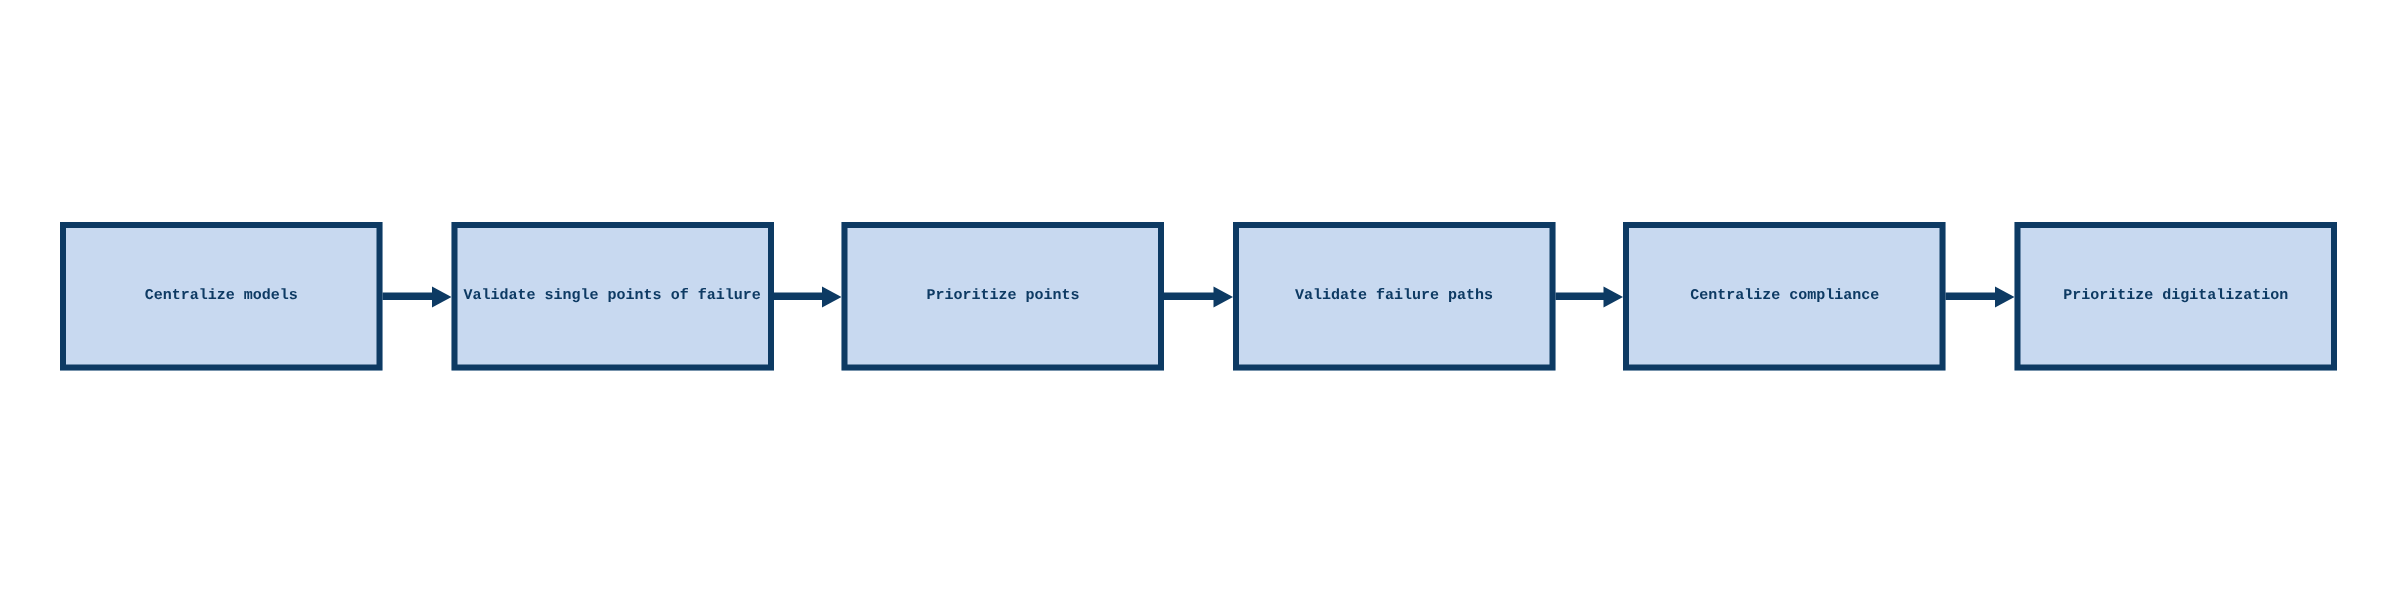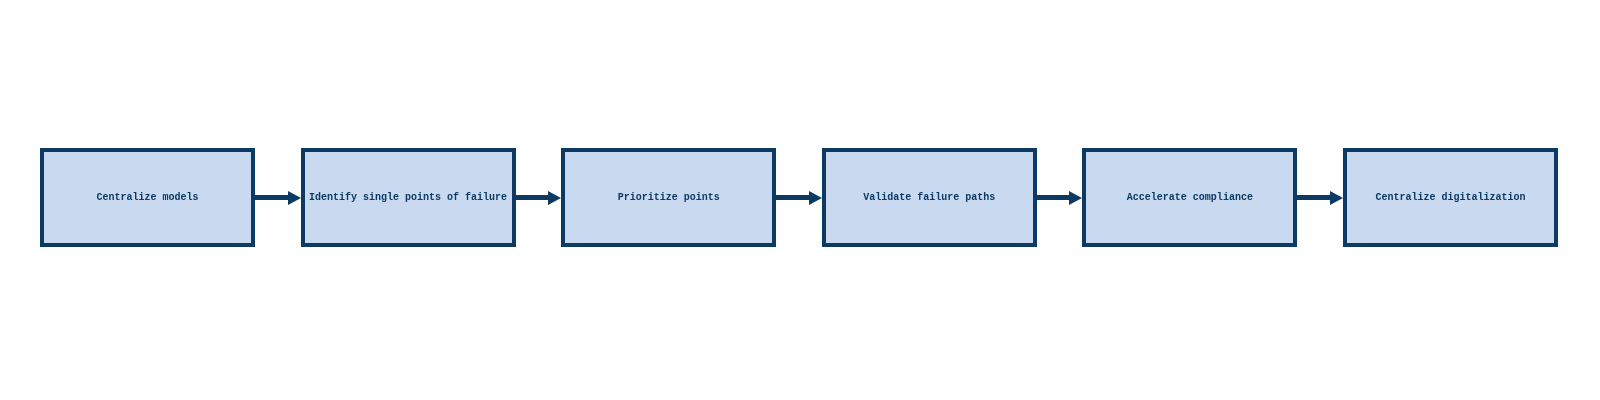--- a/index.html
+++ b/index.html
@@ -77,21 +77,21 @@
     <div class="step">
       <span class="step-label">Centralize models</span>
     </div>
 
     <div class="arrow">
       <div class="arrow-line"></div>
       <div class="arrow-head"></div>
     </div>
 
     <div class="step">
-      <span class="step-label">Identify single points of failure</span>
+      <span class="step-label">Validate single points of failure</span>
     </div>
 
     <div class="arrow">
       <div class="arrow-line"></div>
       <div class="arrow-head"></div>
     </div>
 
     <div class="step">
       <span class="step-label">Prioritize points</span>
     </div>
@@ -104,26 +104,26 @@
     <div class="step">
       <span class="step-label">Validate failure paths</span>
     </div>
 
     <div class="arrow">
       <div class="arrow-line"></div>
       <div class="arrow-head"></div>
     </div>
 
     <div class="step">
-      <span class="step-label">Accelerate compliance</span>
+      <span class="step-label">Centralize compliance</span>
     </div>
 
     <div class="arrow">
       <div class="arrow-line"></div>
       <div class="arrow-head"></div>
     </div>
 
     <div class="step">
-      <span class="step-label">Centralize digitalization</span>
+      <span class="step-label">Prioritize digitalization</span>
     </div>
 
   </div>
 </div>
 
 </body></html>

